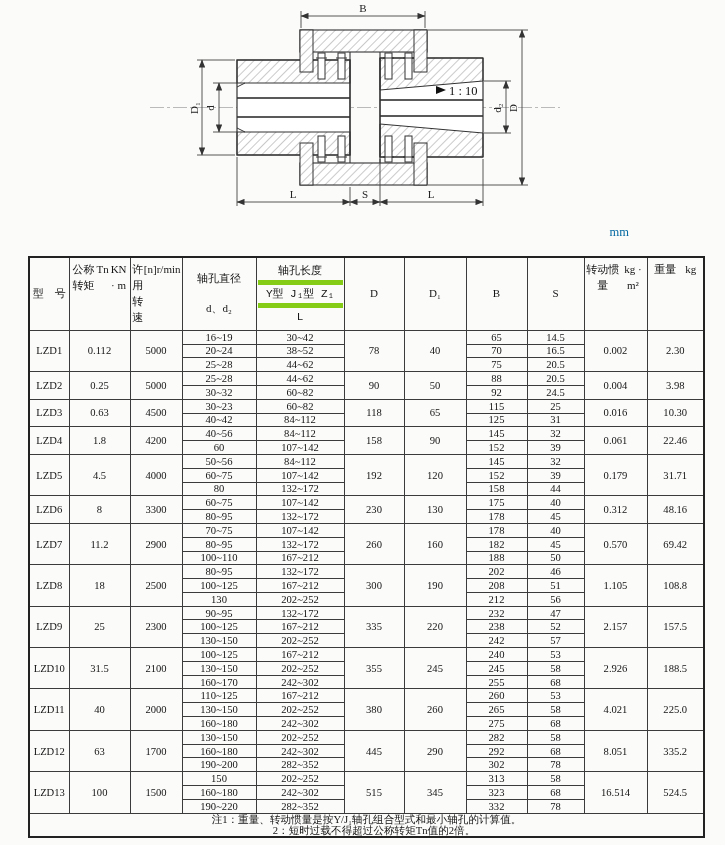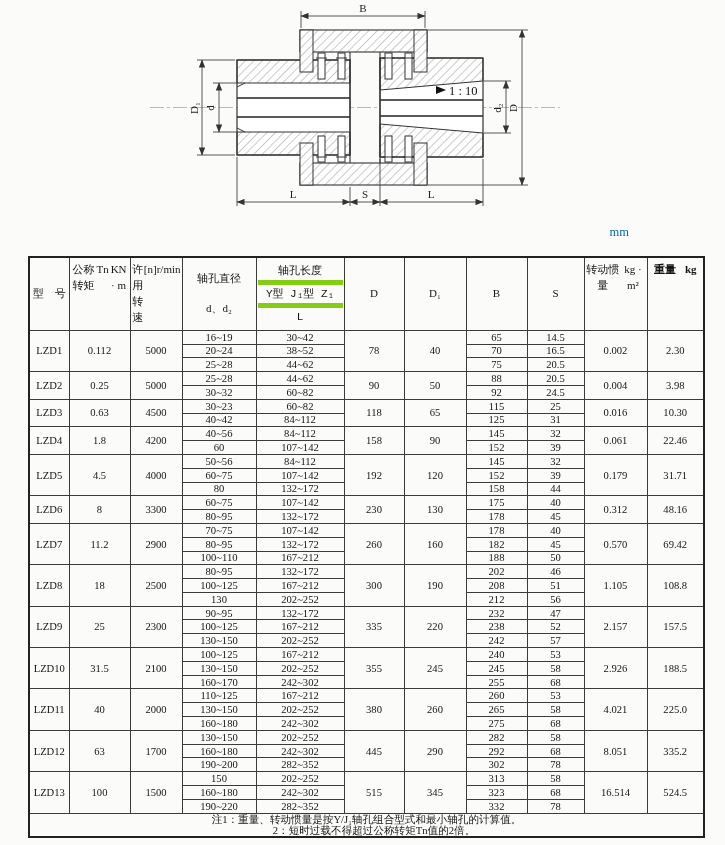--- a/index.html
+++ b/index.html
@@ -226,21 +226,21 @@
         <th>
             <div>S</div>
           </th>
         <th>
           <div class="hstack" style="">
             <div>转动惯量</div>
             <div>kg · m²</div>
           </div>
         </th>
         <th>
-          <div class="hstack" style="gap:9px;font-weight:bold;">
+          <div class="hstack" style="gap:9px;">
             <div>重量</div>
             <div>kg</div>
           </div>
         </th>
       </tr>
     </thead>
     <tbody id="rows">
         <tr>
           <td rowspan="3">LZD1</td>
           <td rowspan="3">0.112</td>

